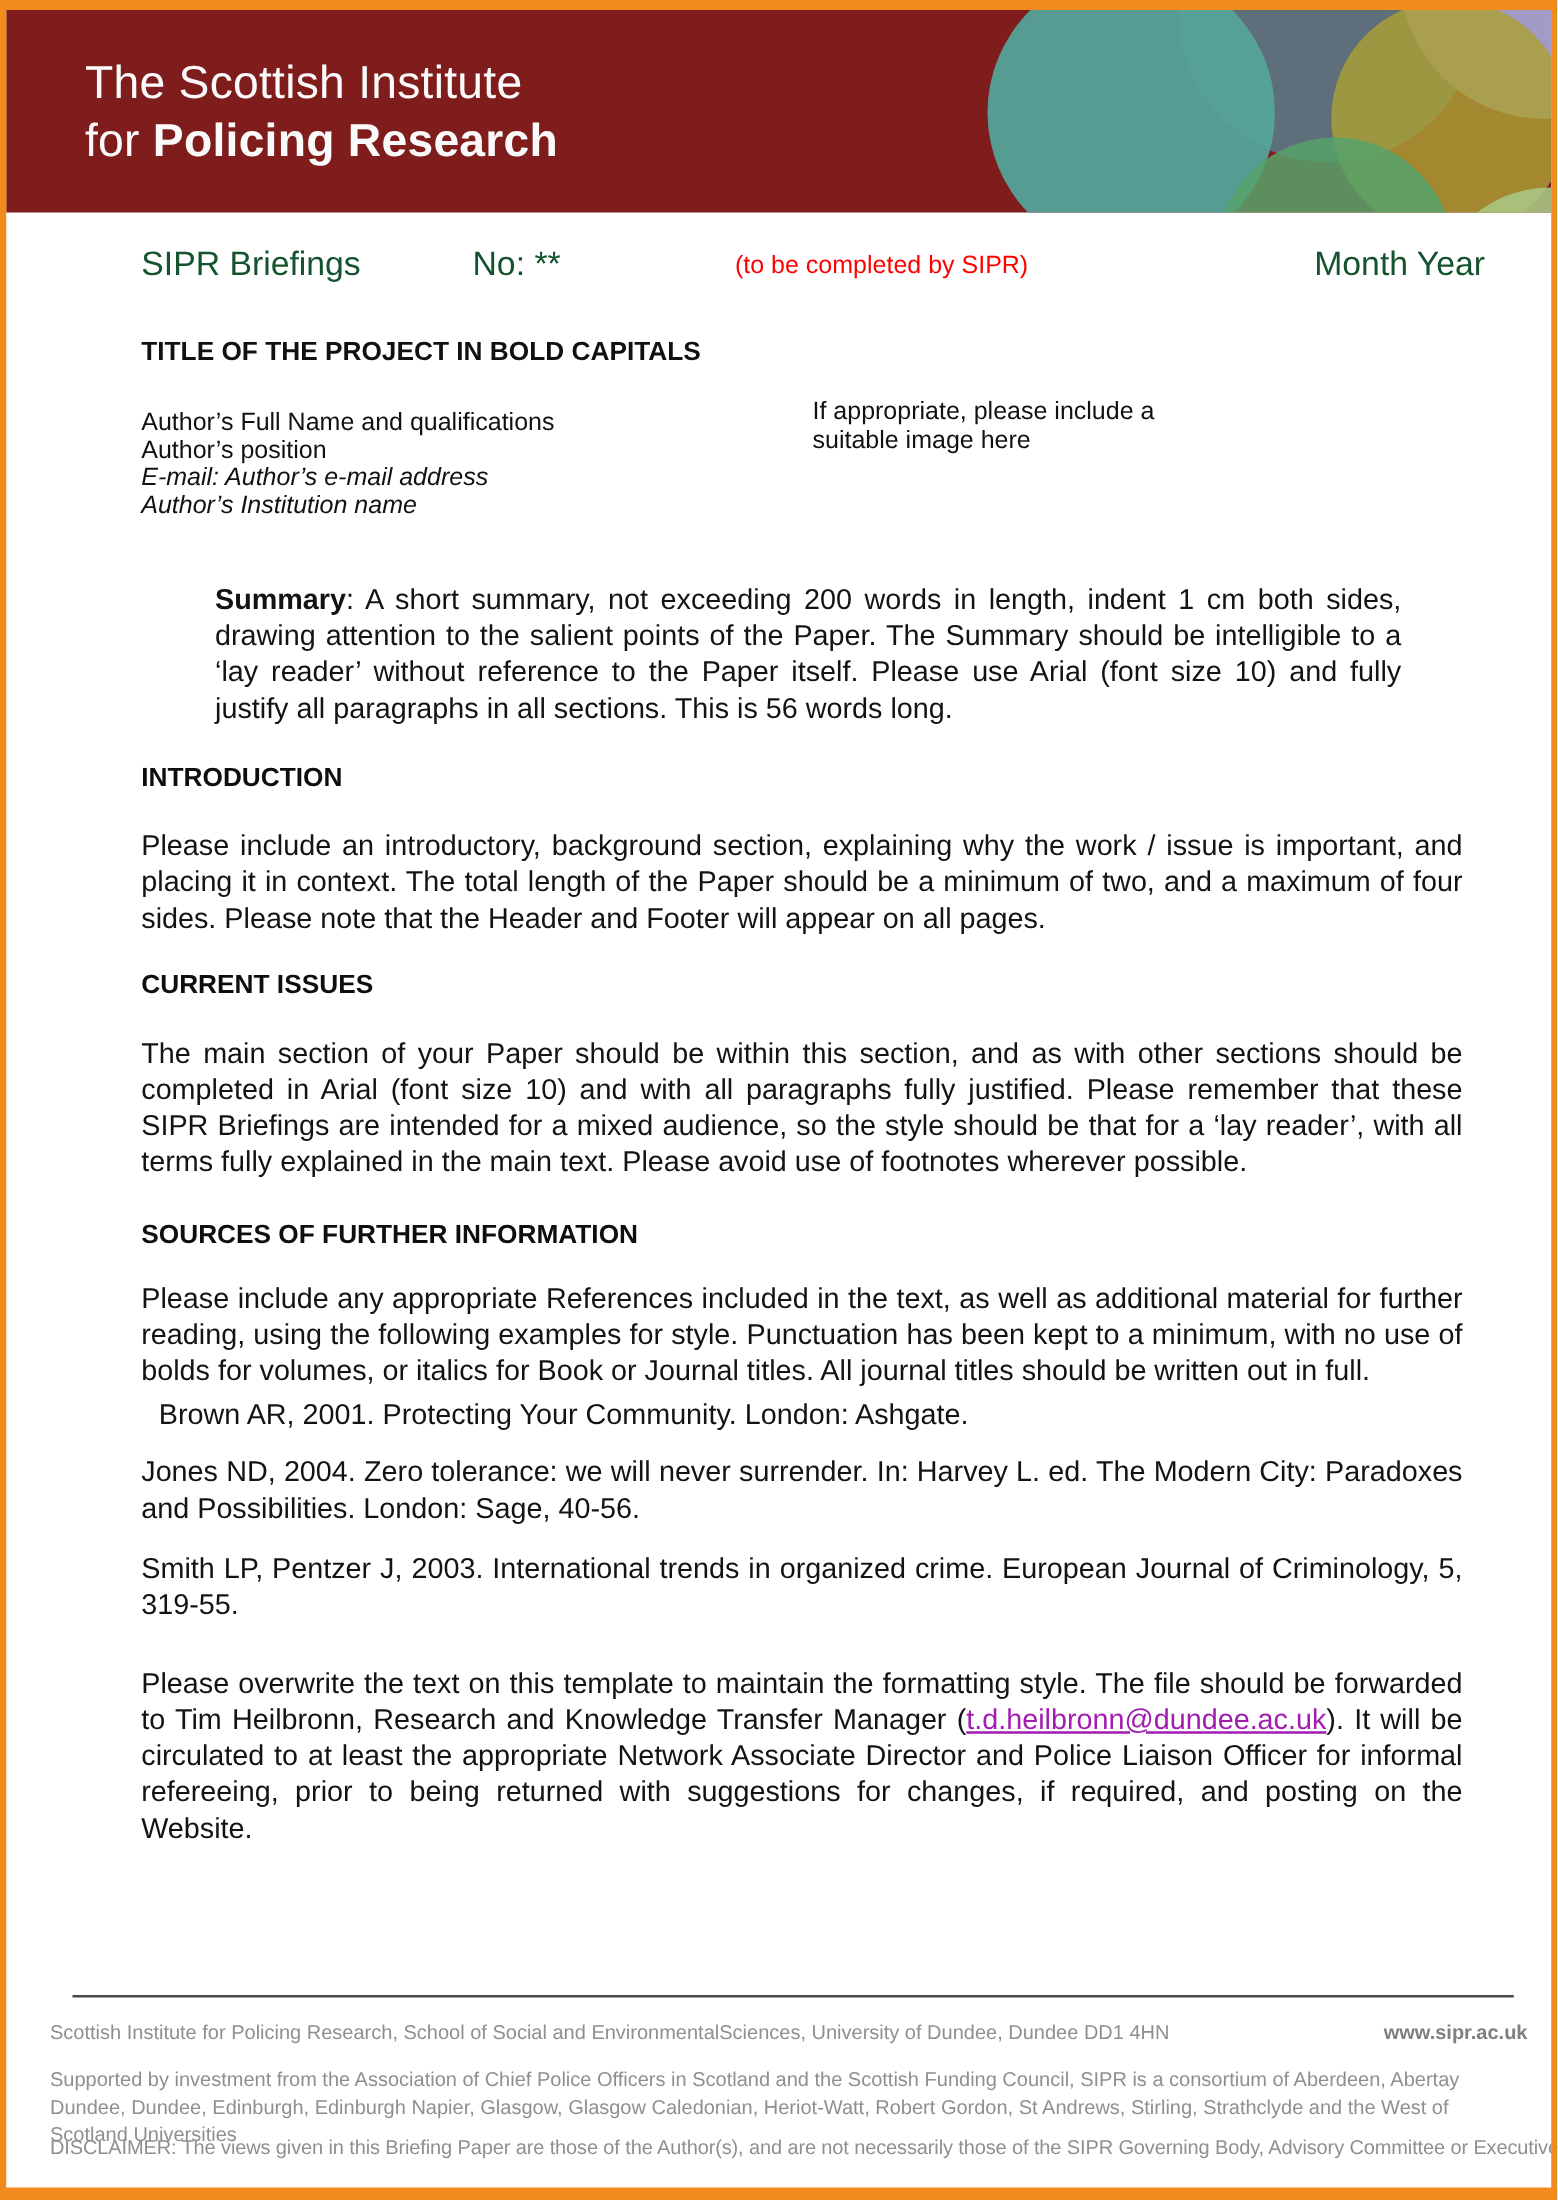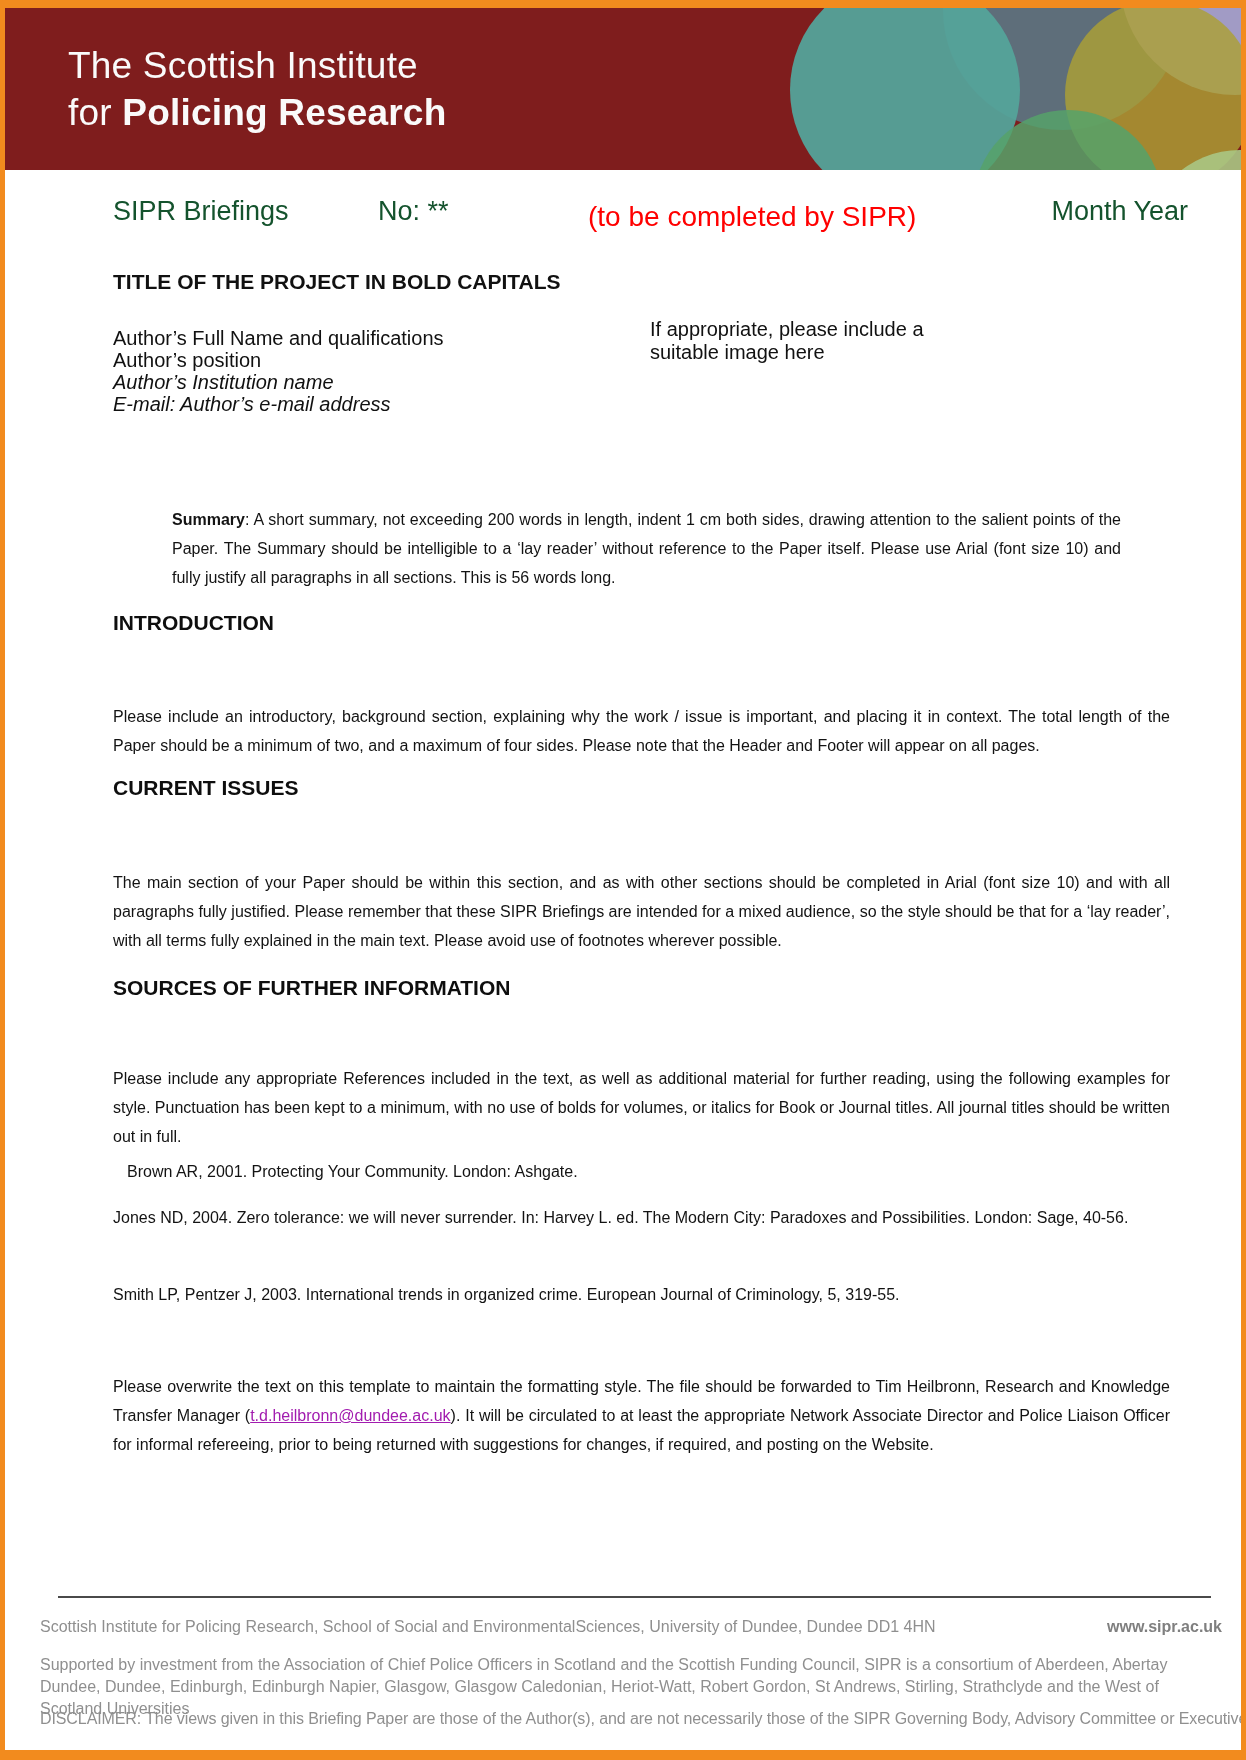--- a/index.html
+++ b/index.html
@@ -24,30 +24,30 @@
   .c-olive{left:1060px;top:-8px;width:190px;height:190px;background:rgba(172,160,52,0.82);}
   .c-green{left:968px;top:102px;width:190px;height:190px;background:rgba(86,162,106,0.85);}
   .c-lightgreen{left:1140px;top:142px;width:190px;height:190px;background:rgba(170,198,132,0.9);}
   .logo{position:absolute;left:63px;top:34px;color:#FAFAFA;font-size:37px;line-height:47px;letter-spacing:0.2px;}
   .logo .bold{font-weight:bold;}
 
   
   .hdr{position:absolute;font-size:27px;color:#14532d;white-space:nowrap;}
   .hdr-series{left:113px;top:196px;}
   .hdr-number{left:378px;top:196px;}
-  .hdr-note{left:588px;top:201px;font-size:28px;color:#FF0000;}
+  .hdr-note{left:588px;top:201px;font-size:20px;color:#FF0000;}
   .hdr-date{top:196px;right:58px;}
 
   
   .doc-title{position:absolute;left:113px;top:270px;width:1060px;font-size:21px;font-weight:bold;}
   .author-block{position:absolute;left:113px;top:327px;width:520px;font-size:20px;line-height:22px;}
   .author-block .it{font-style:italic;}
   .img-placeholder{position:absolute;left:650px;top:318px;width:305px;font-size:20px;line-height:23px;}
 
-  .para{font-size:16px;line-height:29px;text-align:justify;color:#131313;margin-top:40px;}
+  .para{font-size:23px;line-height:29px;text-align:justify;color:#131313;}
   .summary{position:absolute;left:172px;top:465px;width:949px;}
   .summary .lead{font-weight:bold;}
   .heading{position:absolute;left:113px;font-size:21px;font-weight:bold;color:#0e0e0e;}
   .h-intro{top:611px;}
   .b-intro{position:absolute;left:113px;top:662px;width:1057px;}
   .h-current{top:776px;}
   .b-current{position:absolute;left:113px;top:828px;width:1057px;}
   .h-sources{top:976px;}
   .b-sources{position:absolute;left:113px;top:1024px;width:1057px;}
   .ref-1{position:absolute;left:127px;top:1117px;width:1057px;}
@@ -83,22 +83,22 @@
 
   <div class="hdr hdr-series">SIPR Briefings</div>
   <div class="hdr hdr-number">No: **</div>
   <div class="hdr hdr-note">(to be completed by SIPR)</div>
   <div class="hdr hdr-date">Month Year</div>
 
   <div class="doc-title">TITLE OF THE PROJECT IN BOLD CAPITALS</div>
   <div class="author-block">
     <div>Author’s Full Name and qualifications</div>
     <div>Author’s position</div>
+    <div class="it">E-mail: Author’s e-mail address</div>
     <div class="it">Author’s Institution name</div>
-    <div class="it">E-mail: Author’s e-mail address</div>
   </div>
   <div class="img-placeholder">If appropriate, please include a suitable image here</div>
 
   <div class="para summary"><span class="lead">Summary</span><span>: A short summary, not exceeding 200 words in length, indent 1 cm both sides, drawing attention to the salient points of the Paper.  The Summary should be intelligible to a ‘lay reader’ without reference to the Paper itself.  Please use Arial (font size 10) and fully justify all paragraphs in all sections. This is 56 words long.</span></div>
 
   <div class="heading h-intro">INTRODUCTION</div>
   <div class="para b-intro">Please include an introductory, background section, explaining why the work / issue is important, and placing it in context.  The total length of the Paper should be a minimum of two, and a maximum of four sides. Please note that the Header and Footer will appear on all pages.</div>
 
   <div class="heading h-current">CURRENT ISSUES</div>
   <div class="para b-current">The main section of your Paper should be within this section, and as with other sections should be completed in Arial (font size 10) and with all paragraphs fully justified.  Please remember that these SIPR Briefings are intended for a mixed audience, so the style should be that for a ‘lay reader’, with all terms fully explained in the main text.  Please avoid use of footnotes wherever possible.</div>

